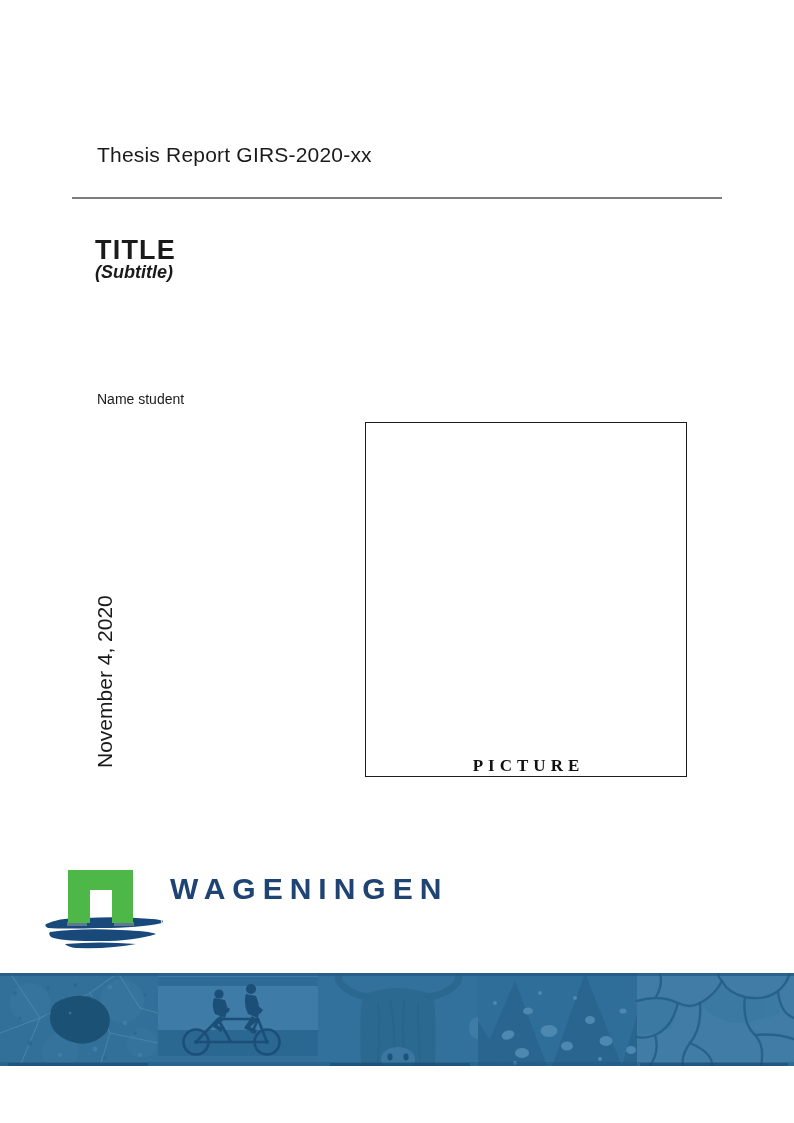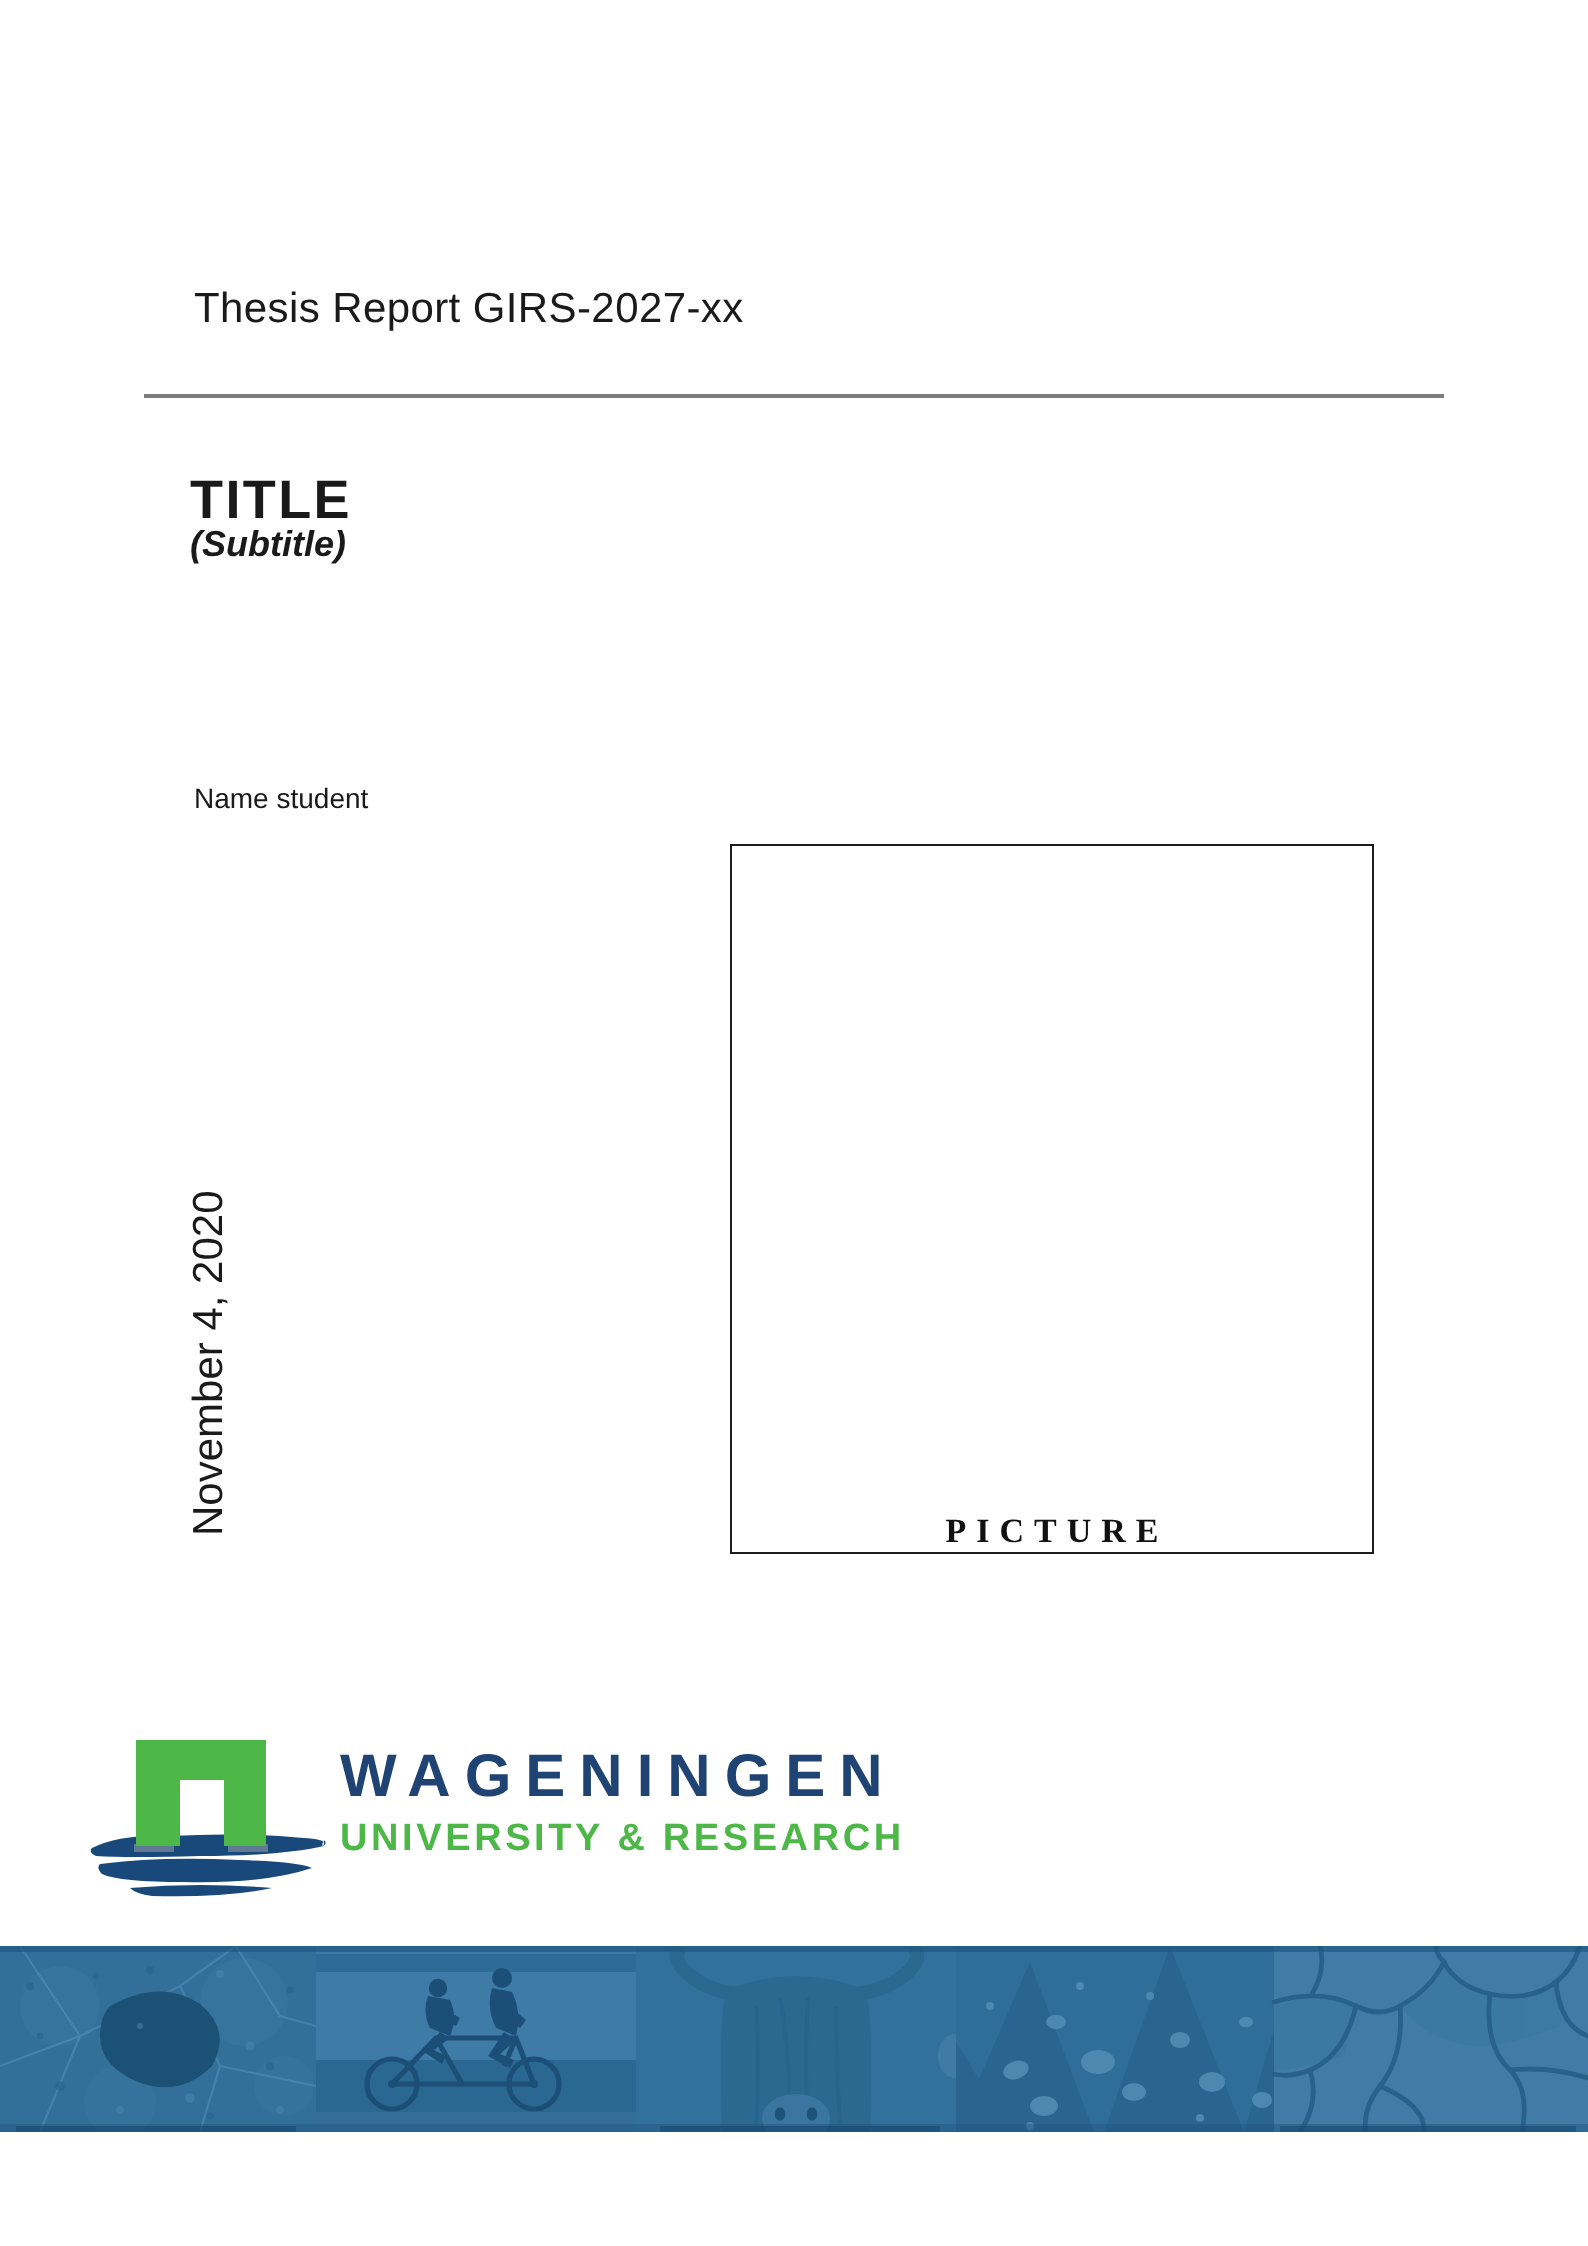--- a/index.html
+++ b/index.html
@@ -44,21 +44,21 @@
     left:170px;top:909px;font-size:19px;font-weight:700;
     letter-spacing:1.8px;color:#4db848;white-space:nowrap;
   }
   .footer-banner{left:0;top:973px;width:794px;height:93px;}
 </style>
 </head>
 <body>
 
 <div class="page">
 
-  <div class="abs report-number">Thesis Report GIRS-2027-xx</div>
+  <div class="abs report-number">Thesis Report GIRS-2020-xx</div>
   <div class="abs header-rule"></div>
 
   <div class="abs page-title">TITLE</div>
   <div class="abs page-subtitle">(Subtitle)</div>
 
   <div class="abs author-name">Name student</div>
 
   <div class="abs picture-box">
     <span class="picture-label">PICTURE</span>
   </div>
@@ -73,21 +73,20 @@
       <path d="M25,84 Q60,81 96,84 Q72,89 36,88 Q28,87 25,84 Z"></path>
       <path d="M104,60 Q118,58 122,61 Q118,64 104,64 Z"></path>
     </g>
 
     <rect x="27" y="62" width="20" height="4" fill="#9aa0a6" opacity="0.55"></rect>
     <rect x="74" y="62" width="20" height="4" fill="#9aa0a6" opacity="0.55"></rect>
 
     <path d="M28,10 H93 V63 H72 V30 H50 V63 H28 Z" fill="#4db848"></path>
   </svg>
   <div class="abs wur-wordmark">WAGENINGEN</div>
-  <div class="abs wur-tagline">UNIVERSITY &amp; RESEARCH</div>
 
   <svg class="abs footer-banner" viewBox="0 0 794 93" preserveAspectRatio="none" aria-hidden="true">
 
     <g>
       <rect x="0" y="0" width="158" height="93" fill="#32709a"></rect>
       <circle cx="30" cy="30" r="20" fill="#4e8ab0" opacity="0.16"></circle>
       <circle cx="122" cy="28" r="22" fill="#4e8ab0" opacity="0.16"></circle>
       <circle cx="60" cy="78" r="18" fill="#4e8ab0" opacity="0.13"></circle>
       <circle cx="142" cy="70" r="15" fill="#4e8ab0" opacity="0.13"></circle>
       <g stroke="#5590b5" stroke-width="1.1" fill="none" opacity="0.55">

